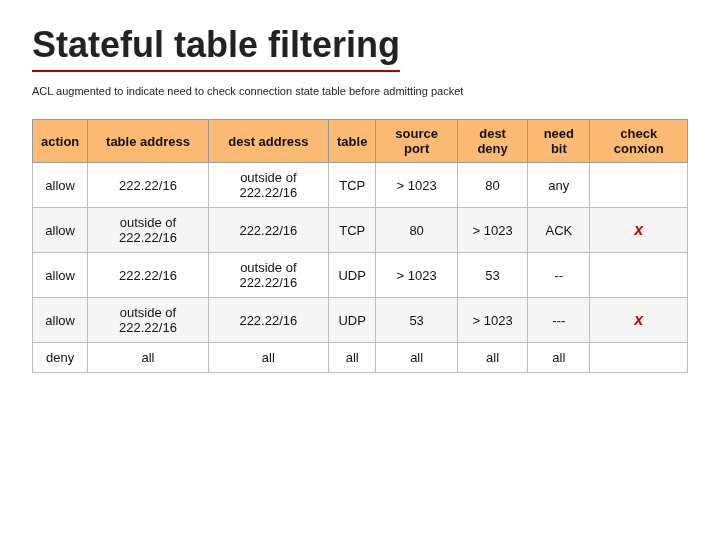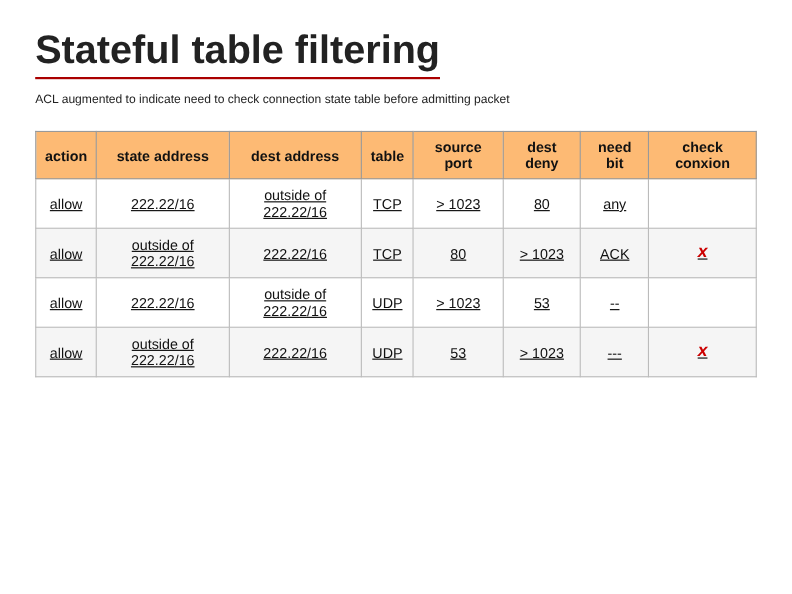--- a/index.html
+++ b/index.html
@@ -35,21 +35,20 @@
     }
     thead th {
       border: 1px solid #999;
       padding: 6px 8px;
       text-align: center;
       font-weight: bold;
       color: #111;
     }
     tbody tr {
       background: #fff;
-      text-decoration: underline;
     }
     tbody tr:nth-child(even) {
       background: #f5f5f5;
     }
     tbody td {
       border: 1px solid #bbb;
       padding: 7px 8px;
       text-align: center;
       color: #111;
     }
@@ -65,21 +64,21 @@
 
 
 
 <h1>Stateful table filtering</h1>
 <p class="subtitle">ACL augmented to indicate need to check connection state table before admitting packet</p>
 
 <table>
   <thead>
     <tr>
       <th>action</th>
-      <th>state address</th>
+      <th>table address</th>
       <th>dest address</th>
       <th>table</th>
       <th>source port</th>
       <th>dest deny</th>
       <th>need bit</th>
       <th>check conxion</th>
     </tr>
   </thead>
   <tbody id="table-body">
   <tr>
@@ -115,17 +114,27 @@
       <tr>
         <td>allow</td>
         <td>outside of 222.22/16</td>
         <td>222.22/16</td>
         <td>UDP</td>
         <td>53</td>
         <td>&gt; 1023</td>
         <td>---</td>
         <td><span class="x-mark"><i>x</i></span></td>
       </tr>
+      <tr>
+        <td>deny</td>
+        <td>all</td>
+        <td>all</td>
+        <td>all</td>
+        <td>all</td>
+        <td>all</td>
+        <td>all</td>
+        <td></td>
+      </tr>
     </tbody>
 </table>
 
 
 
 
 </body></html>

